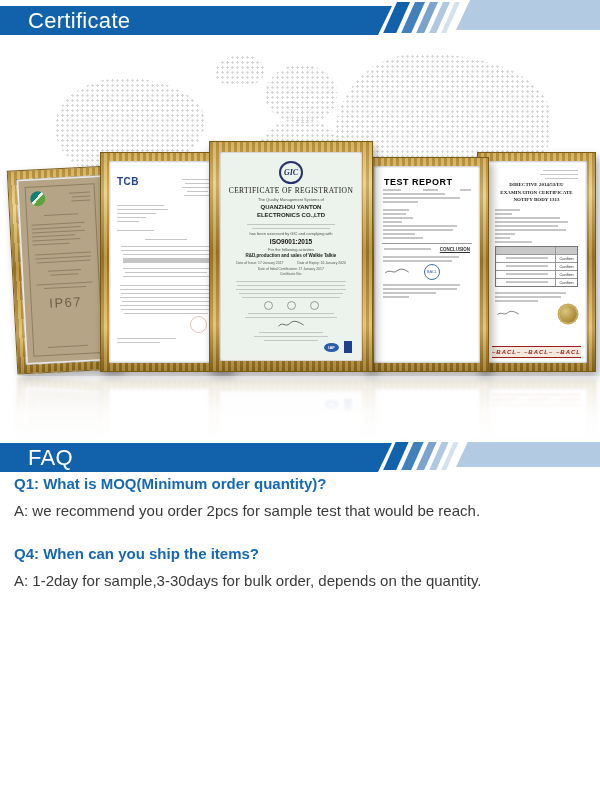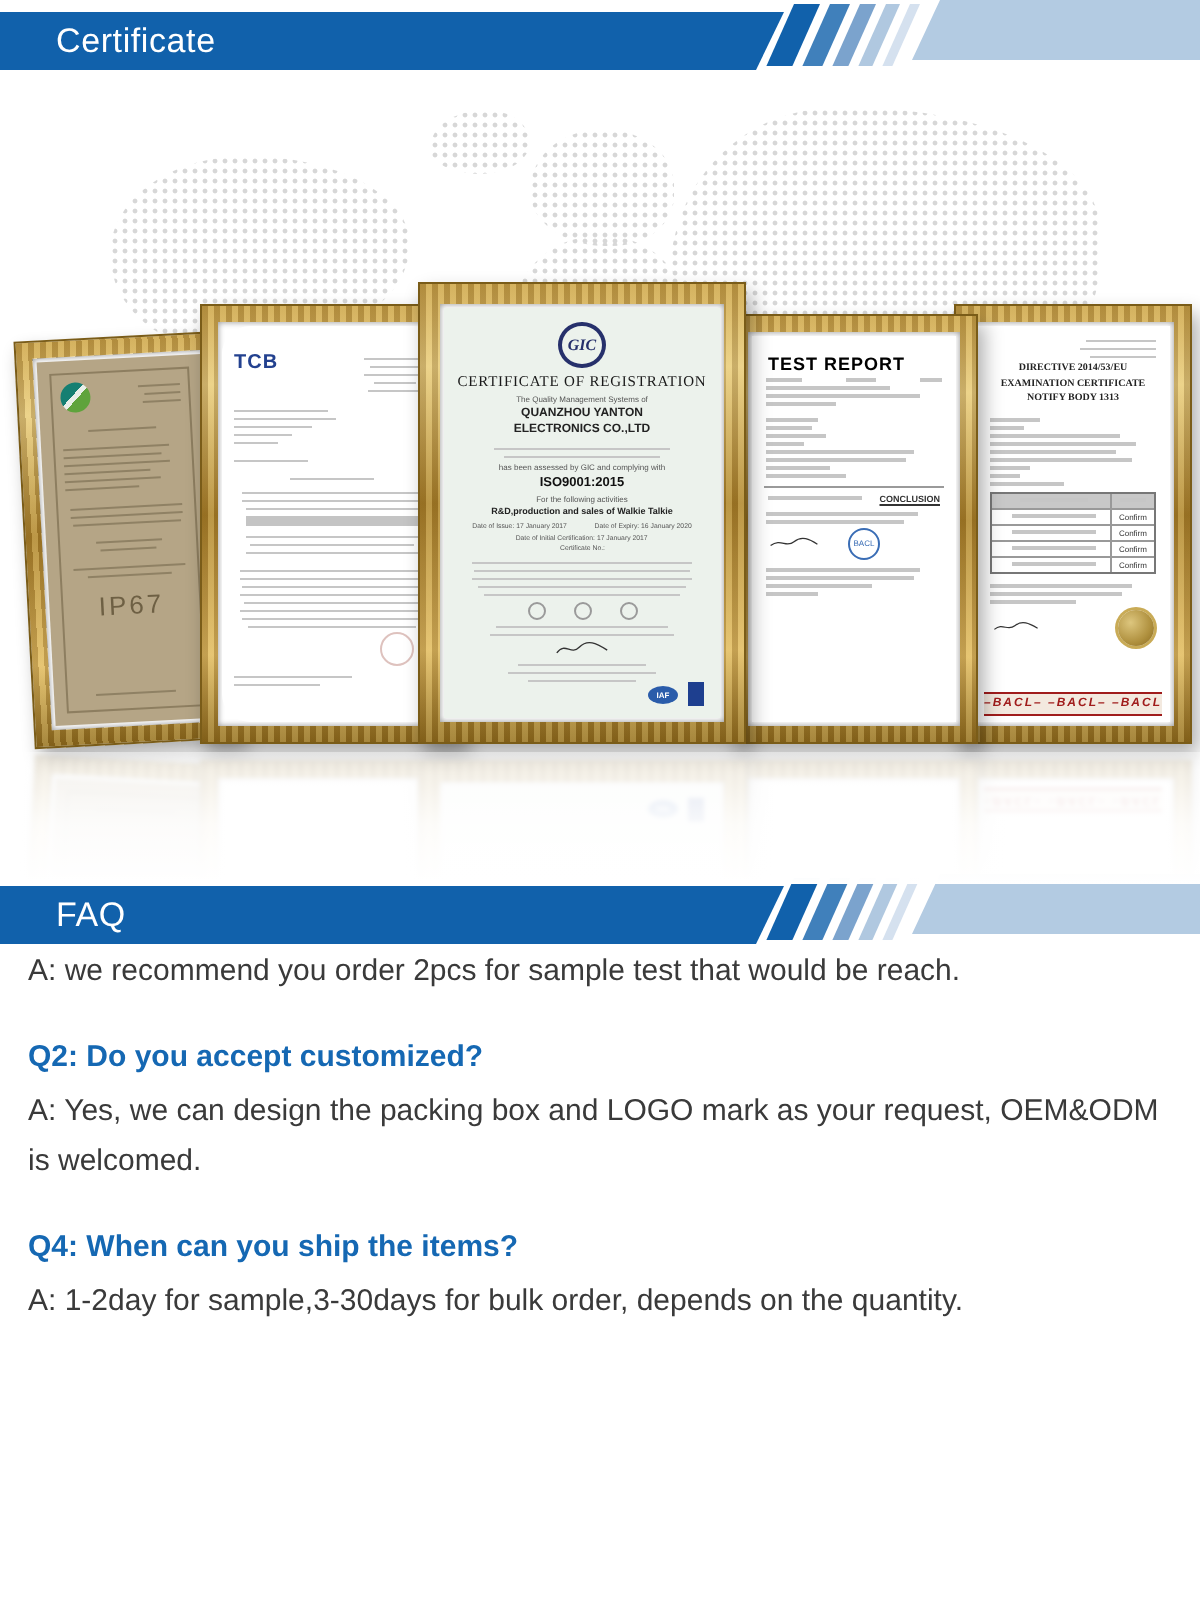--- a/index.html
+++ b/index.html
@@ -5,21 +5,21 @@
   html,body{margin:0;padding:0;background:#fff;}
   .page{position:relative;width:600px;height:800px;overflow:hidden;background:#fff;
         font-family:"Liberation Sans",sans-serif;}
   
   .banner{position:absolute;left:0;width:600px;height:37px;}
   .banner .light{position:absolute;top:0;left:456px;right:0;height:30px;background:#b3cbe2;
         clip-path:polygon(14px 0,100% 0,100% 100%,0 100%);}
   .banner .dark{position:absolute;top:6px;left:0;width:392px;height:29px;background:#1161ab;
         clip-path:polygon(0 0,100% 0,calc(100% - 14px) 100%,0 100%);}
   .banner .title{position:absolute;top:6px;left:28px;height:29px;line-height:29px;
-        color:#fff;font-size:17px;letter-spacing:.3px;}
+        color:#fff;font-size:22px;letter-spacing:.3px;}
   .stripe{position:absolute;top:2px;height:31px;transform:skewX(-24deg);transform-origin:0 0;}
   .s1{left:397px;width:13px;background:#1161ab;}
   .s2{left:415px;width:10px;background:#4080bb;}
   .s3{left:430px;width:8px;background:#7ba3cd;}
   .s4{left:443px;width:7px;background:#b0c8e0;}
   .s5{left:455px;width:5px;background:#d5e1ef;}
   
   .blob{position:absolute;background-image:radial-gradient(#d7d7d7 1px,transparent 1.4px);
         background-size:5px 5px;}
   
@@ -527,25 +527,22 @@
     <i class="stripe s1"></i>
     <i class="stripe s2"></i>
     <i class="stripe s3"></i>
     <i class="stripe s4"></i>
     <i class="stripe s5"></i>
     <div class="title">FAQ</div>
   </div>
 
   <div class="faq-body">
     <div class="faq-item">
+      <div class="faq-q">Q1: What is MOQ(Minimum order quantity)?</div>
       <div class="faq-a">A: we recommend you order 2pcs for sample test that would be reach.</div>
-    </div>
-    <div class="faq-item">
-      <div class="faq-q">Q2: Do you accept customized?</div>
-      <div class="faq-a">A: Yes, we can design the packing box and LOGO mark as your request, OEM&amp;ODM is welcomed.</div>
     </div>
     <div class="faq-item">
       <div class="faq-q">Q4: When can you ship the items?</div>
       <div class="faq-a">A: 1-2day for sample,3-30days for bulk order, depends on the quantity.</div>
     </div>
   </div>
 
 </div>
 
 </body></html>

